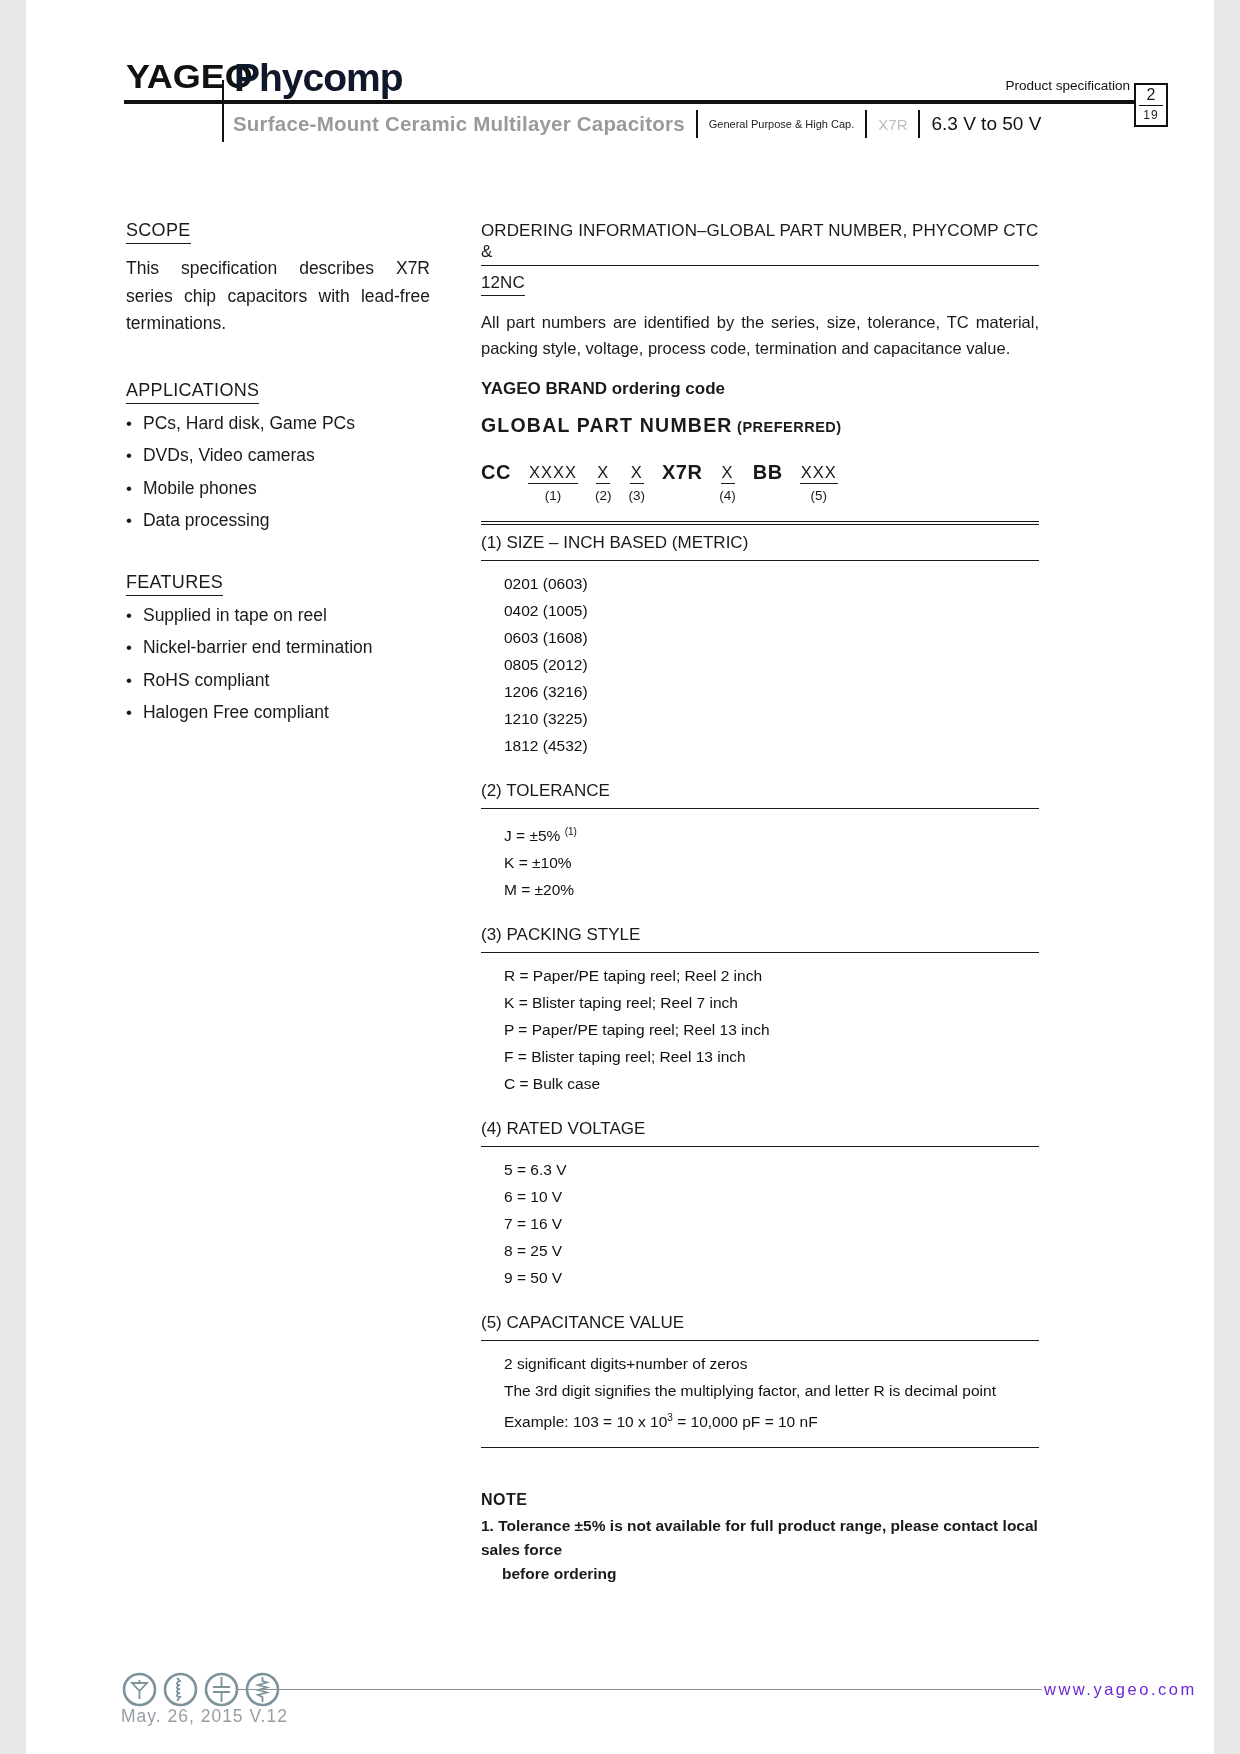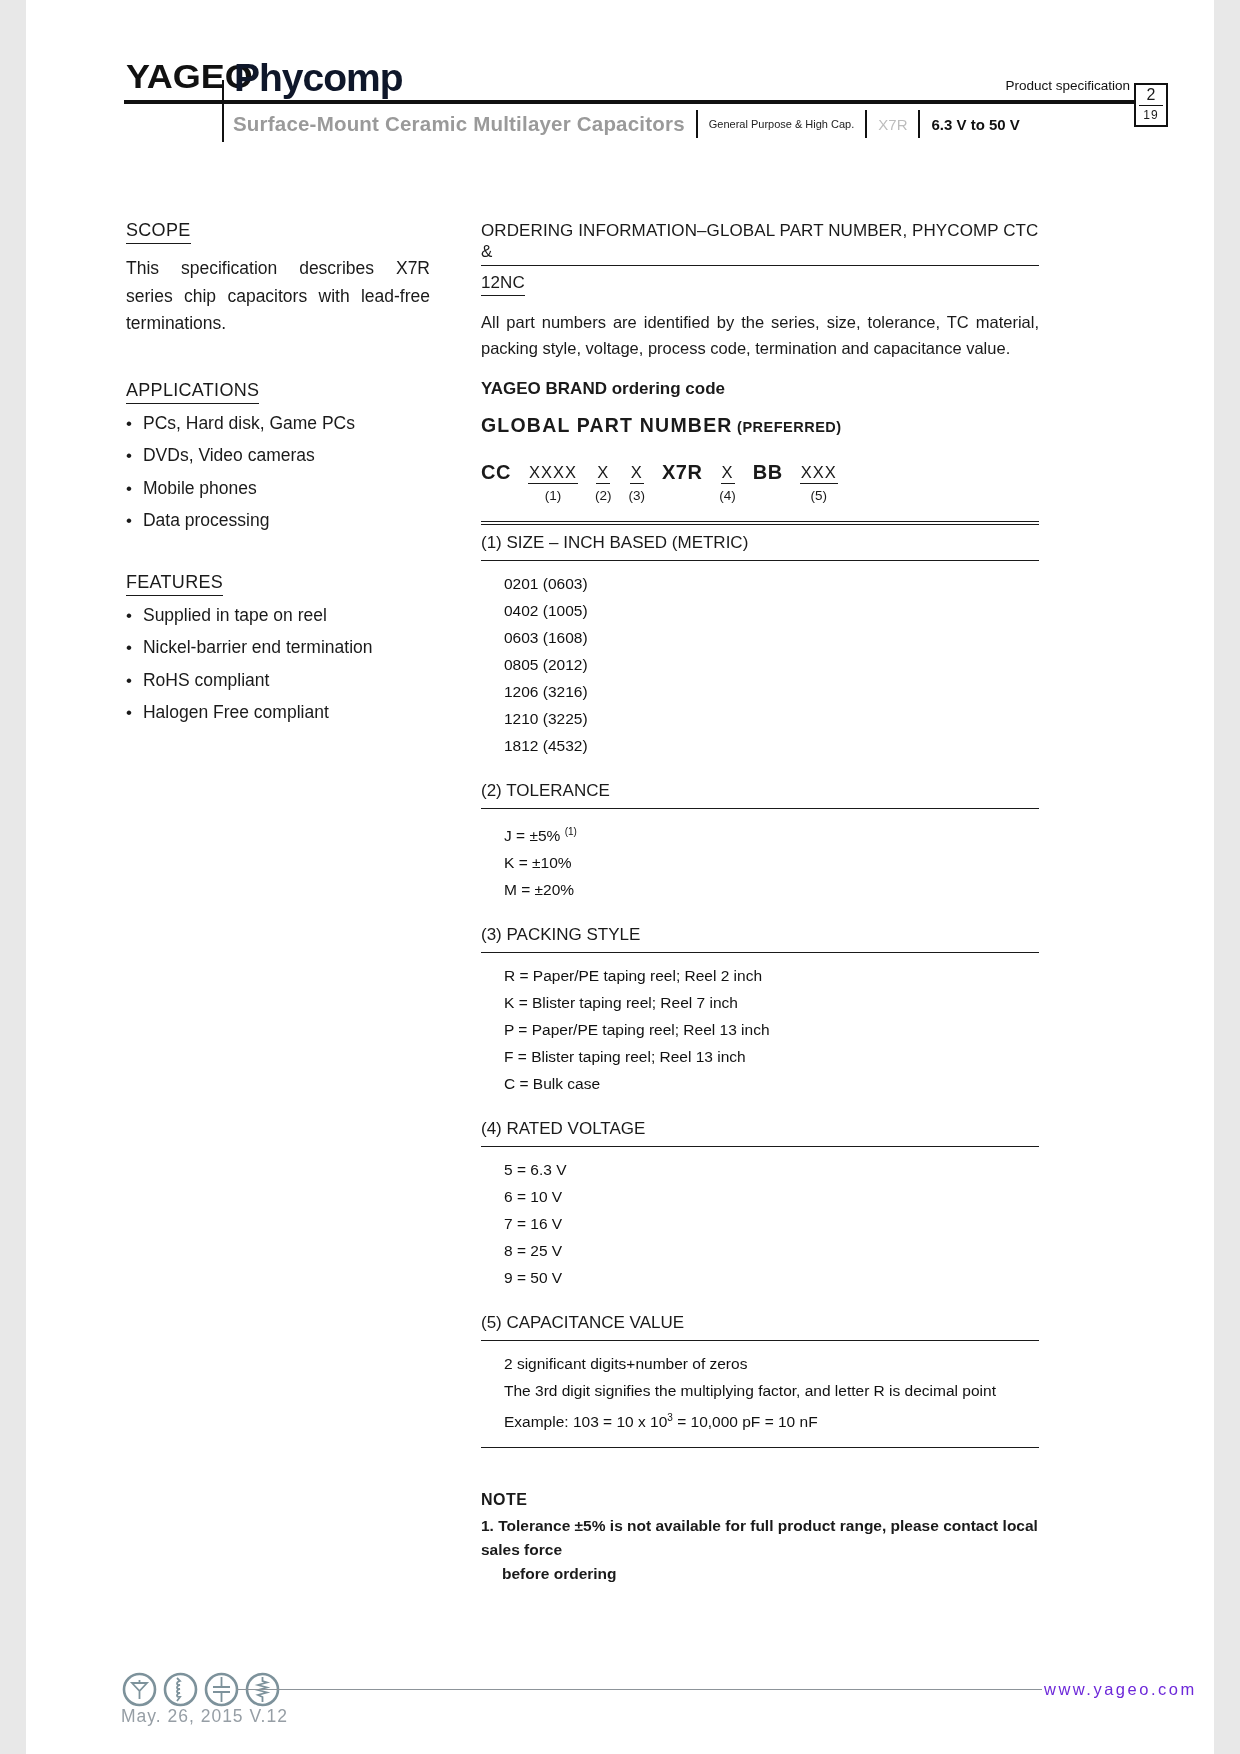--- a/index.html
+++ b/index.html
@@ -21,21 +21,21 @@
   .page-box { position:absolute; left:1108px; top:83px; width:34px; height:44px; border:2px solid #111;
     background:#fff; display:flex; flex-direction:column; }
   .page-box .num { flex:1; display:flex; align-items:center; justify-content:center; font-size:15px; }
   .page-box .num.top { border-bottom:1.5px solid #111; margin:0 3px; font-size:16px; }
   .page-box .num.bot { font-size:12px; letter-spacing:1px; }
   .subtitle-row { position:absolute; left:207px; top:108px; height:32px; display:flex; align-items:center; }
   .doc-title { font-size:20.5px; font-weight:bold; color:#9a9a9a; letter-spacing:.2px; }
   .sub-div { width:2px; height:28px; background:#111; margin:0 11px; }
   .doc-subtitle { font-size:11px; color:#222; }
   .doc-series { font-size:15px; color:#bdbdbd; }
-  .doc-voltage { font-size:15px; font-weight:bold; color:#111; }
+  .doc-voltage { font-size:19px; font-weight:normal; color:#111; }
 
   
   .left-col { position:absolute; left:100px; top:220px; width:304px; }
   .sec-head { display:inline-block; font-size:18px; color:#1a1a1a; border-bottom:1.5px solid #1a1a1a;
     padding-bottom:2px; margin-bottom:11px; letter-spacing:.3px; }
   .scope-body { font-size:17.5px; line-height:1.58; text-align:justify; color:#1a1a1a; }
   .left-block { margin-top:0; }
   .left-block + .left-block { margin-top:42px; }
   ul.plain { list-style:none; }
   ul.plain li { display:flex; font-size:17.5px; line-height:1.0; margin-bottom:15px; color:#1a1a1a; }

